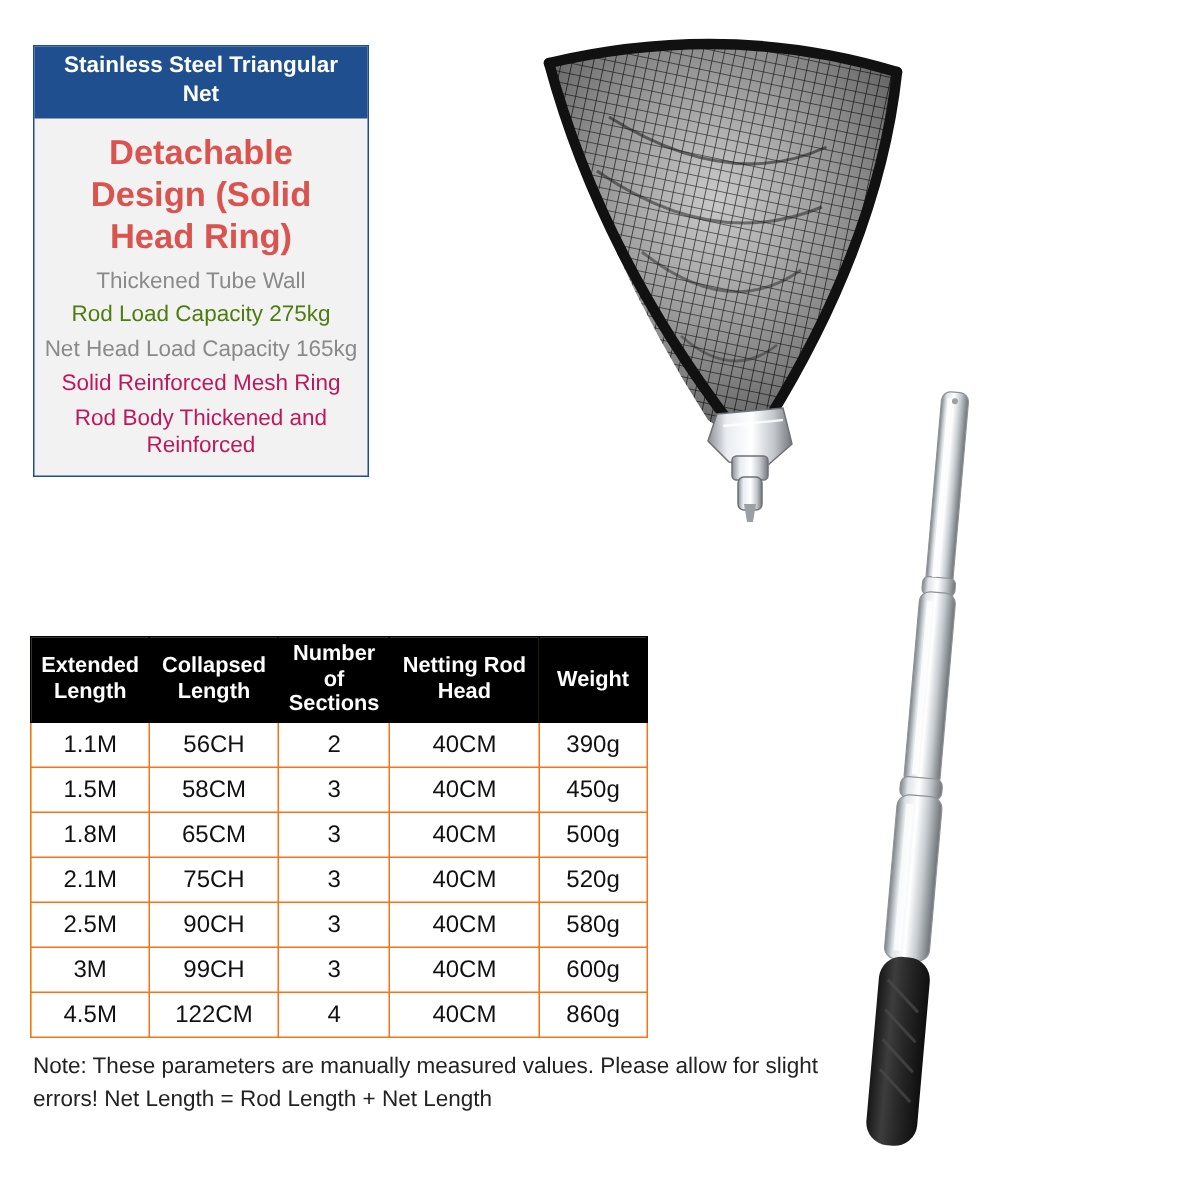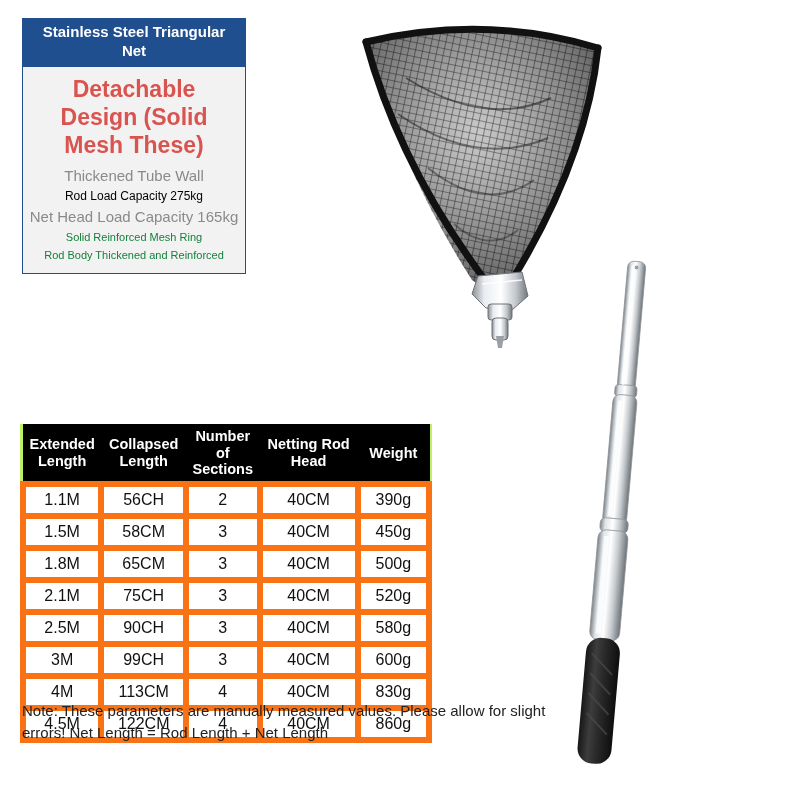--- a/index.html
+++ b/index.html
@@ -14,21 +14,21 @@
     position: relative;
     width: 800px;
     height: 800px;
     background: #ffffff;
   }
 
   
   .spec-panel {
     position: absolute;
     left: 22px;
-    top: 18px;
+    top: 30px;
     width: 224px;
     background: #f2f2f2;
     border: 1px solid #1f4f8f;
     padding: 0 0 8px 0;
   }
   .spec-title {
     background: #1f4f8f;
     color: #ffffff;
     font-size: 15px;
     font-weight: bold;
@@ -43,22 +43,22 @@
     text-align: center;
     line-height: 1.22;
     padding: 8px 10px 6px 10px;
   }
   .spec-line {
     text-align: center;
     line-height: 1.25;
     padding: 2px 6px;
   }
   .spec-line.gray   { color: #8a8a8a; font-size: 15px; }
-  .spec-line.dark   { color: #000000; font-size: 12px; }
-  .spec-line.red    { color: #15803d; font-size: 11px; }
+  .spec-line.dark   { color: #4d7c0f; font-size: 15px; }
+  .spec-line.red    { color: #be185d; font-size: 15px; }
 
   
   .table-wrap {
     position: absolute;
     left: 20px;
     top: 424px;
     width: 368px;
   }
   table.spec-table {
     border-collapse: collapse;
@@ -70,21 +70,21 @@
     color: #ffffff;
     font-size: 14.5px;
     font-weight: bold;
     text-align: center;
     padding: 3px 2px;
     border: 1px solid #000000;
     line-height: 1.15;
     vertical-align: middle;
   }
   table.spec-table td {
-    border: 6px solid #f97316;
+    border: 1px solid #f97316;
     text-align: center;
     font-size: 16px;
     color: #111111;
     padding: 4px 2px;
     height: 30px;
     background: #ffffff;
   }
   table.spec-table td.c0 { width: 58px; }
   table.spec-table td.c1 { width: 76px; }
   table.spec-table td.c2 { width: 66px; }
@@ -118,21 +118,21 @@
     height: 520px;
   }
 </style>
 </head>
 <body>
 
 <div class="page">
 
   <div class="spec-panel">
     <div class="spec-title">Stainless Steel Triangular Net</div>
-    <div class="spec-headline">Detachable Design (Solid Mesh These)</div>
+    <div class="spec-headline">Detachable Design (Solid Head Ring)</div>
     <div class="spec-line gray">Thickened Tube Wall</div>
     <div class="spec-line dark">Rod Load Capacity 275kg</div>
     <div class="spec-line gray">Net Head Load Capacity 165kg</div>
     <div class="spec-line red">Solid Reinforced Mesh Ring</div>
     <div class="spec-line red">Rod Body Thickened and Reinforced</div>
   </div>
 
   <div class="net">
     <svg width="300" height="330" viewBox="0 0 300 330" xmlns="http://www.w3.org/2000/svg">
       <defs>
@@ -258,27 +258,20 @@
           <td class="c4">580g</td>
         </tr>
         <tr>
           <td class="c0">3M</td>
           <td class="c1">99CH</td>
           <td class="c2">3</td>
           <td class="c3">40CM</td>
           <td class="c4">600g</td>
         </tr>
         <tr>
-          <td class="c0">4M</td>
-          <td class="c1">113CM</td>
-          <td class="c2">4</td>
-          <td class="c3">40CM</td>
-          <td class="c4">830g</td>
-        </tr>
-        <tr>
           <td class="c0">4.5M</td>
           <td class="c1">122CM</td>
           <td class="c2">4</td>
           <td class="c3">40CM</td>
           <td class="c4">860g</td>
         </tr>
       </tbody>
     </table>
   </div>
 

